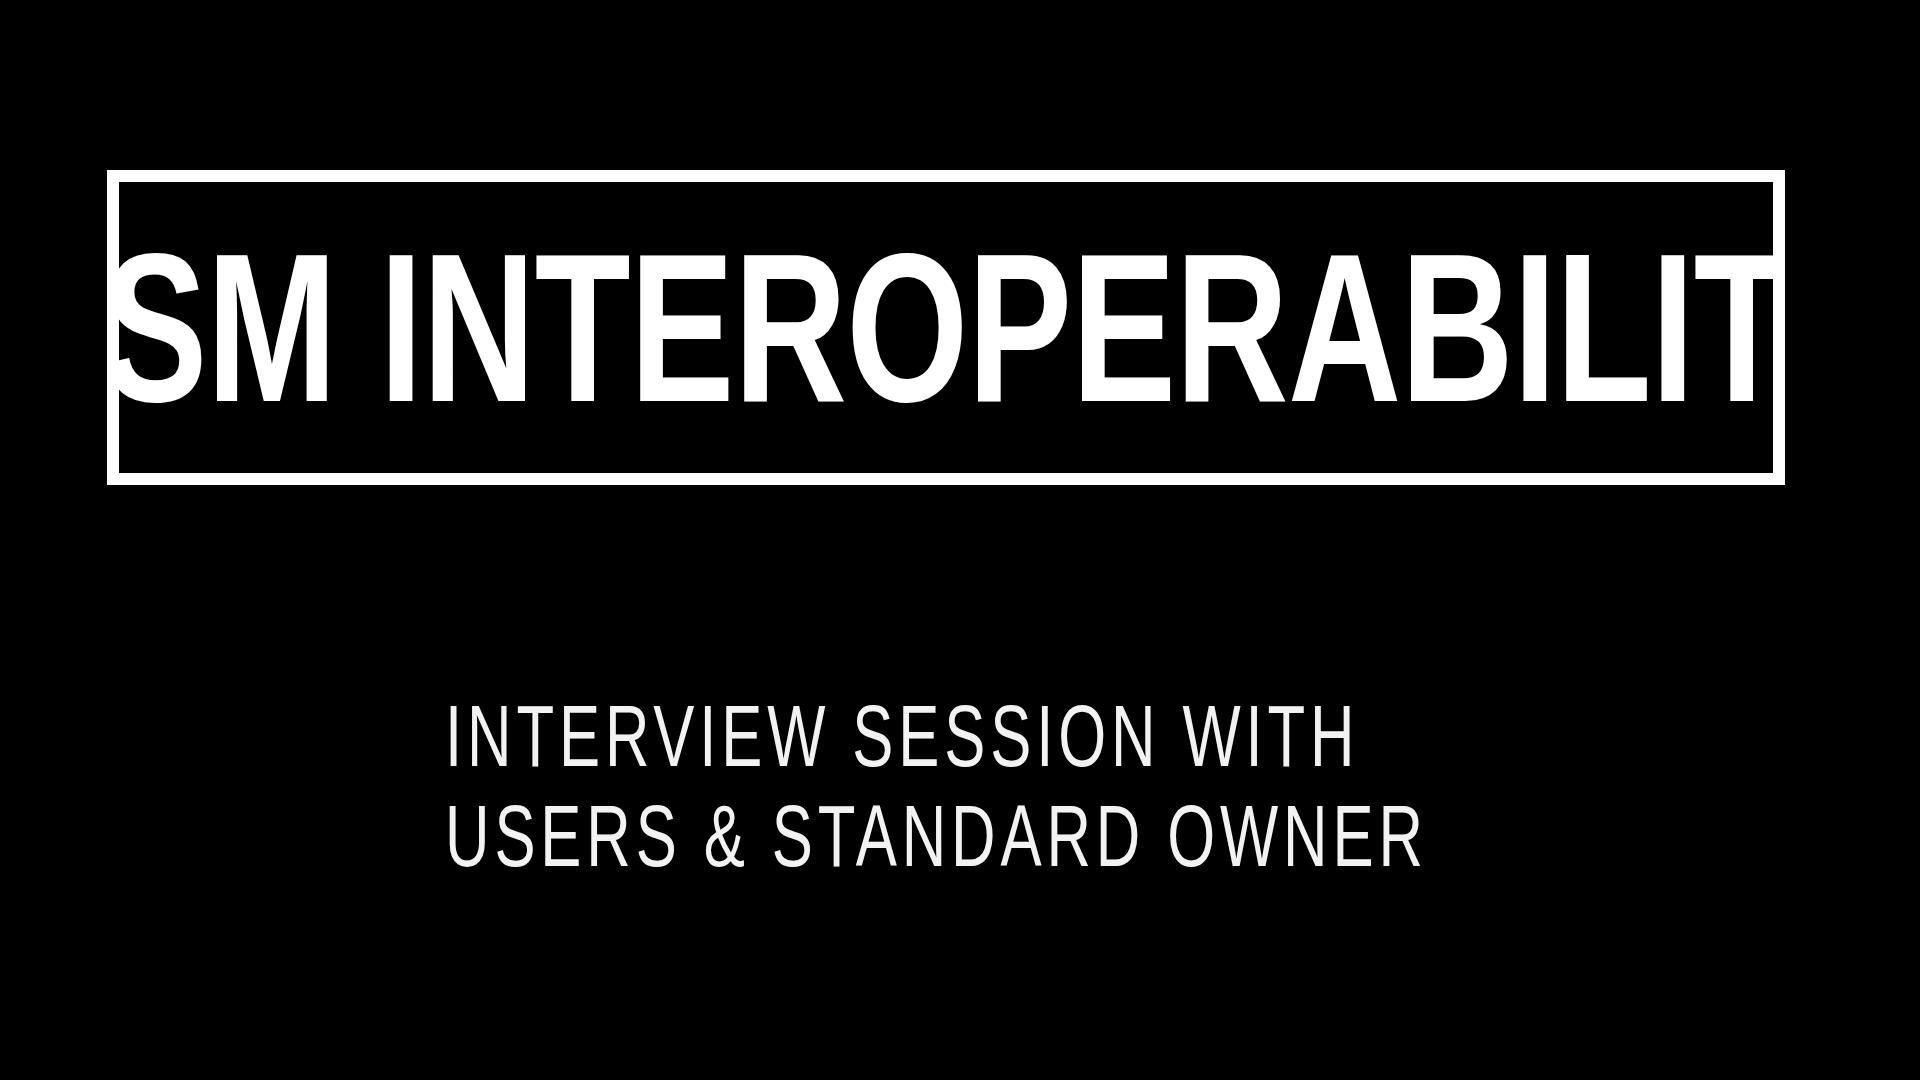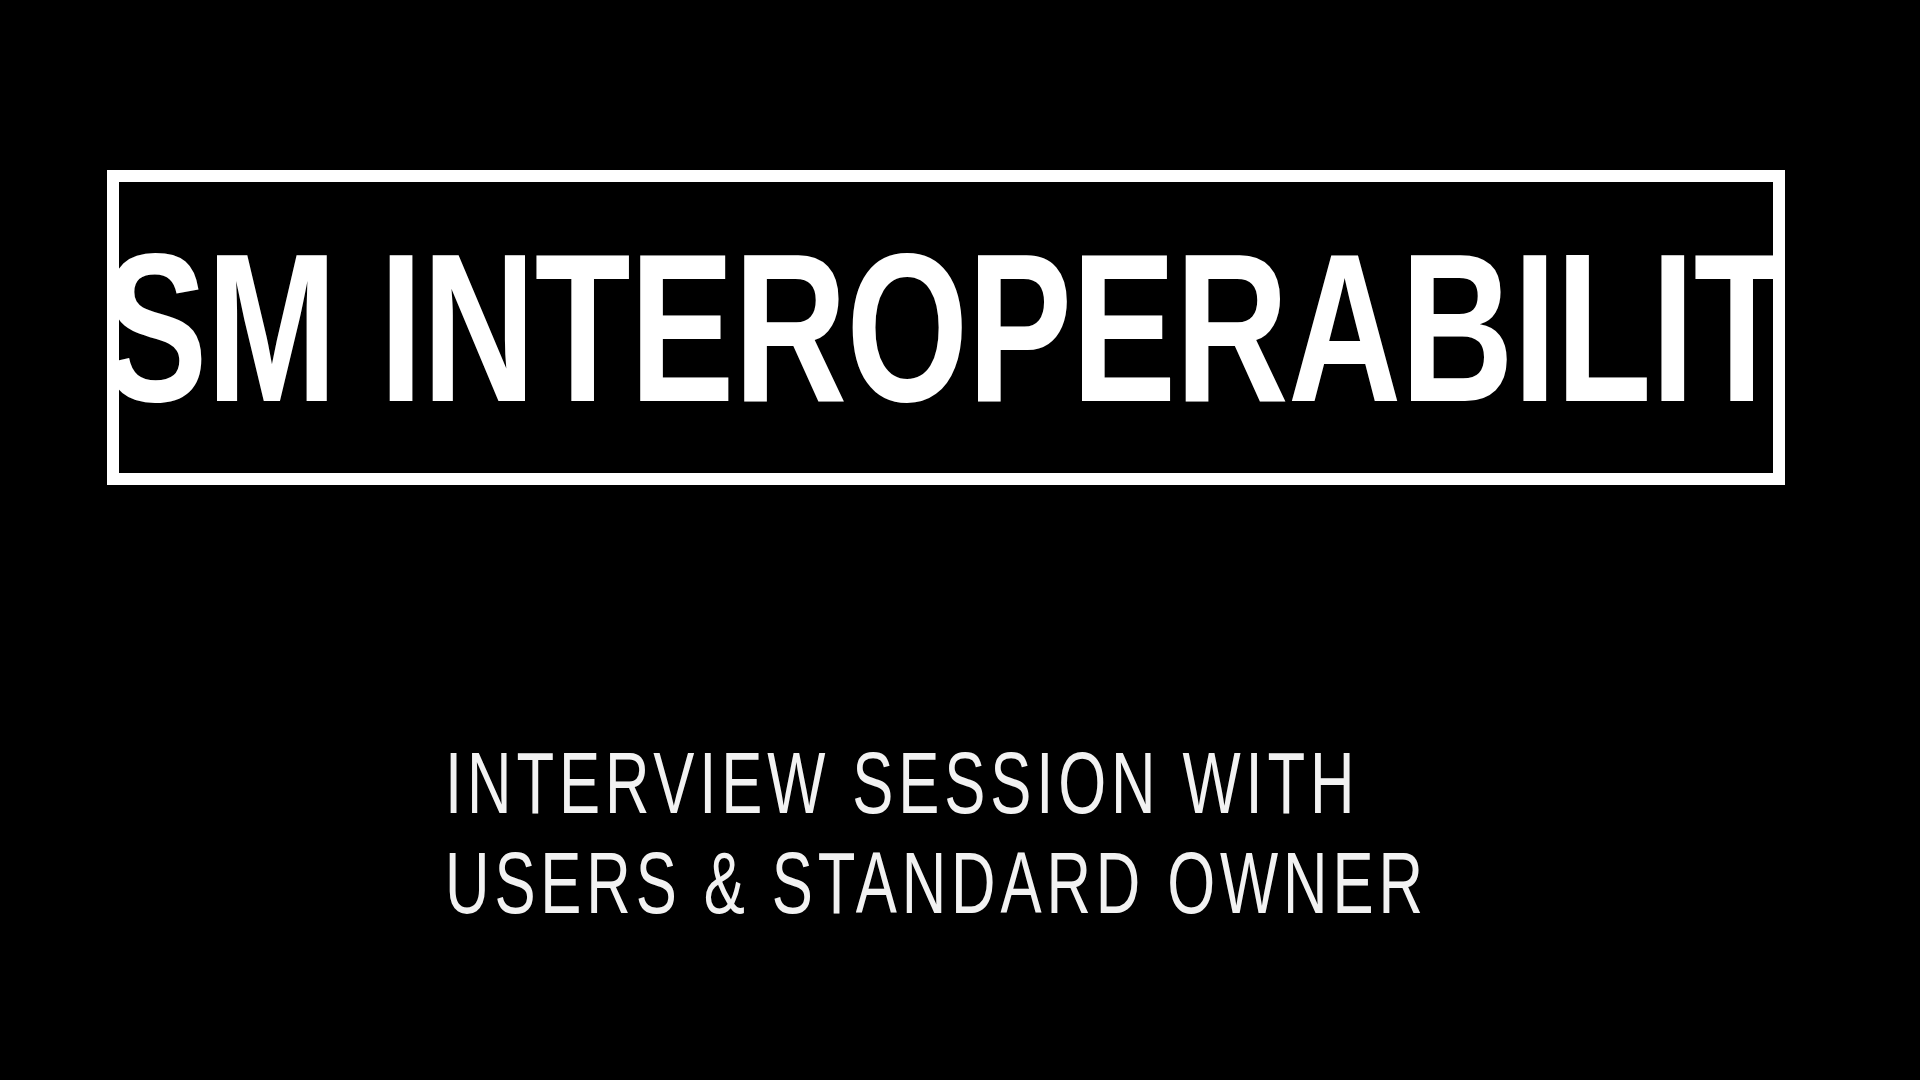--- a/index.html
+++ b/index.html
@@ -60,21 +60,20 @@
     padding: 0;
     text-align: center;
   }
 
   
   .subtitle {
     position: absolute;
     left: 445px;
     top: 686px;
     width: 1100px;
-    margin-top: 47px;
   }
 
   .subtitle-line {
     display: block;
     color: #f2f2f2;
     font-family: "Liberation Sans Narrow", "Liberation Sans", "DejaVu Sans Condensed", "DejaVu Sans", sans-serif;
     font-weight: 300;
     font-size: 88px;
     line-height: 1.14;
     letter-spacing: 7px;

